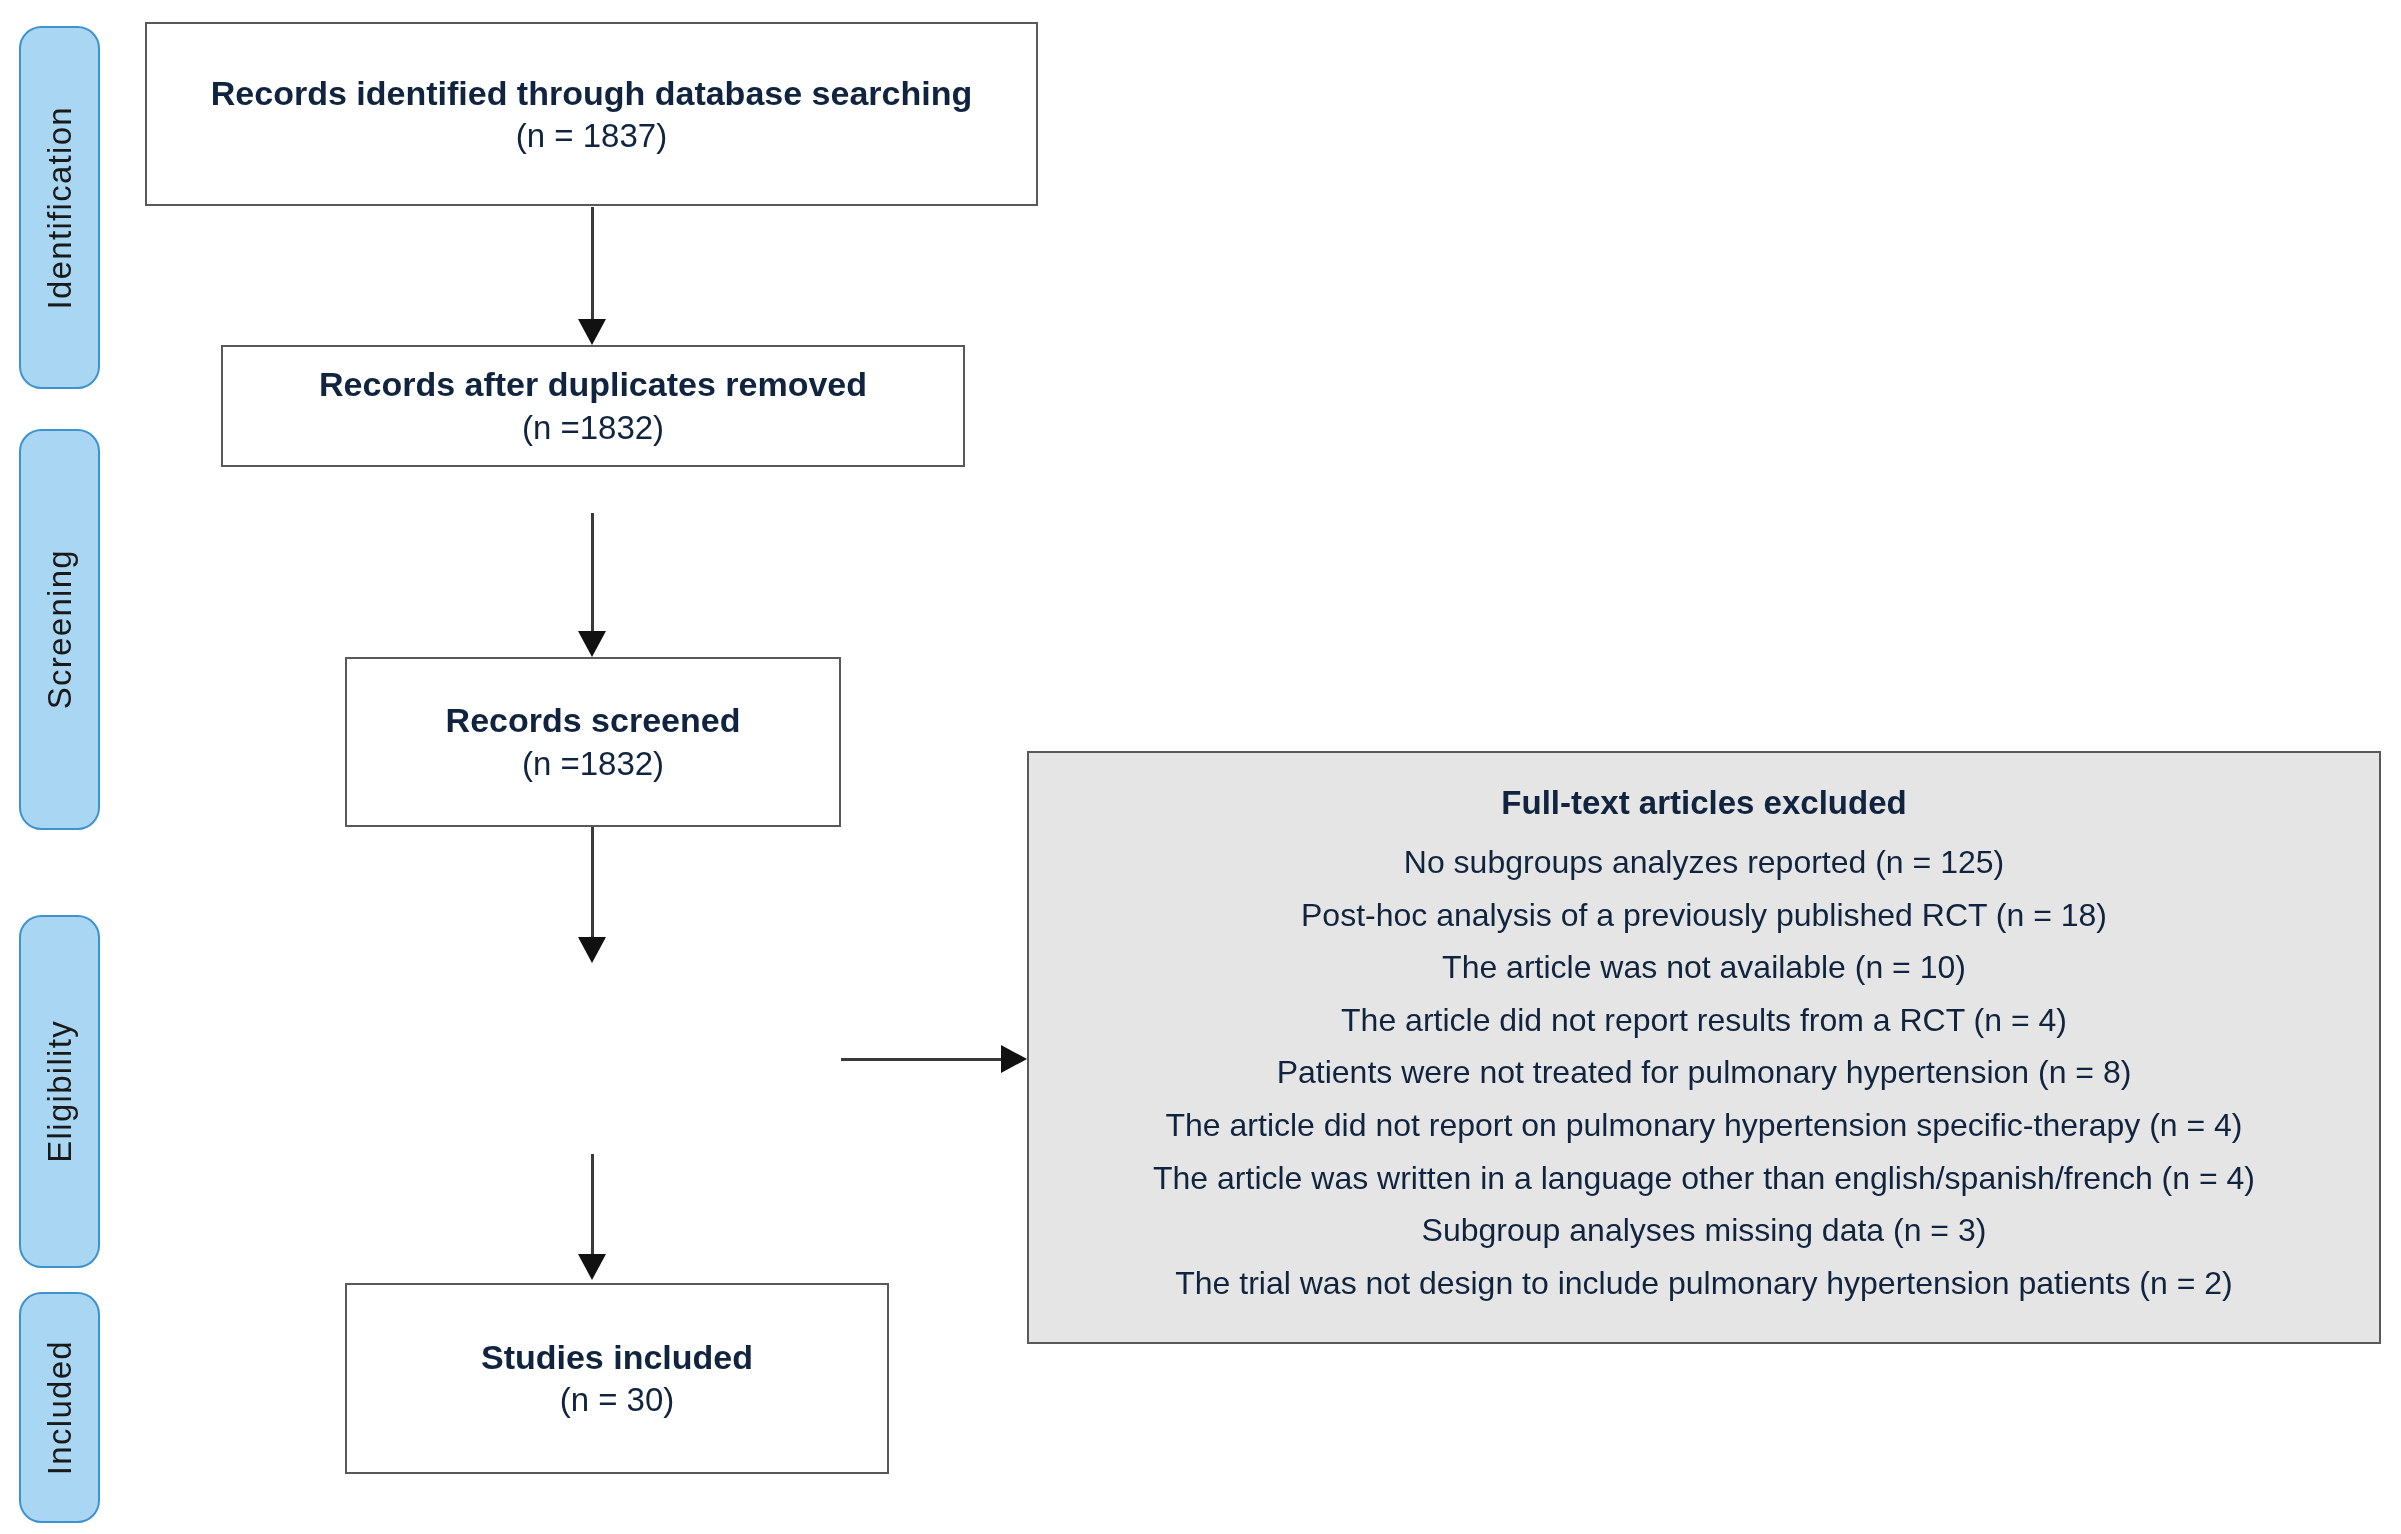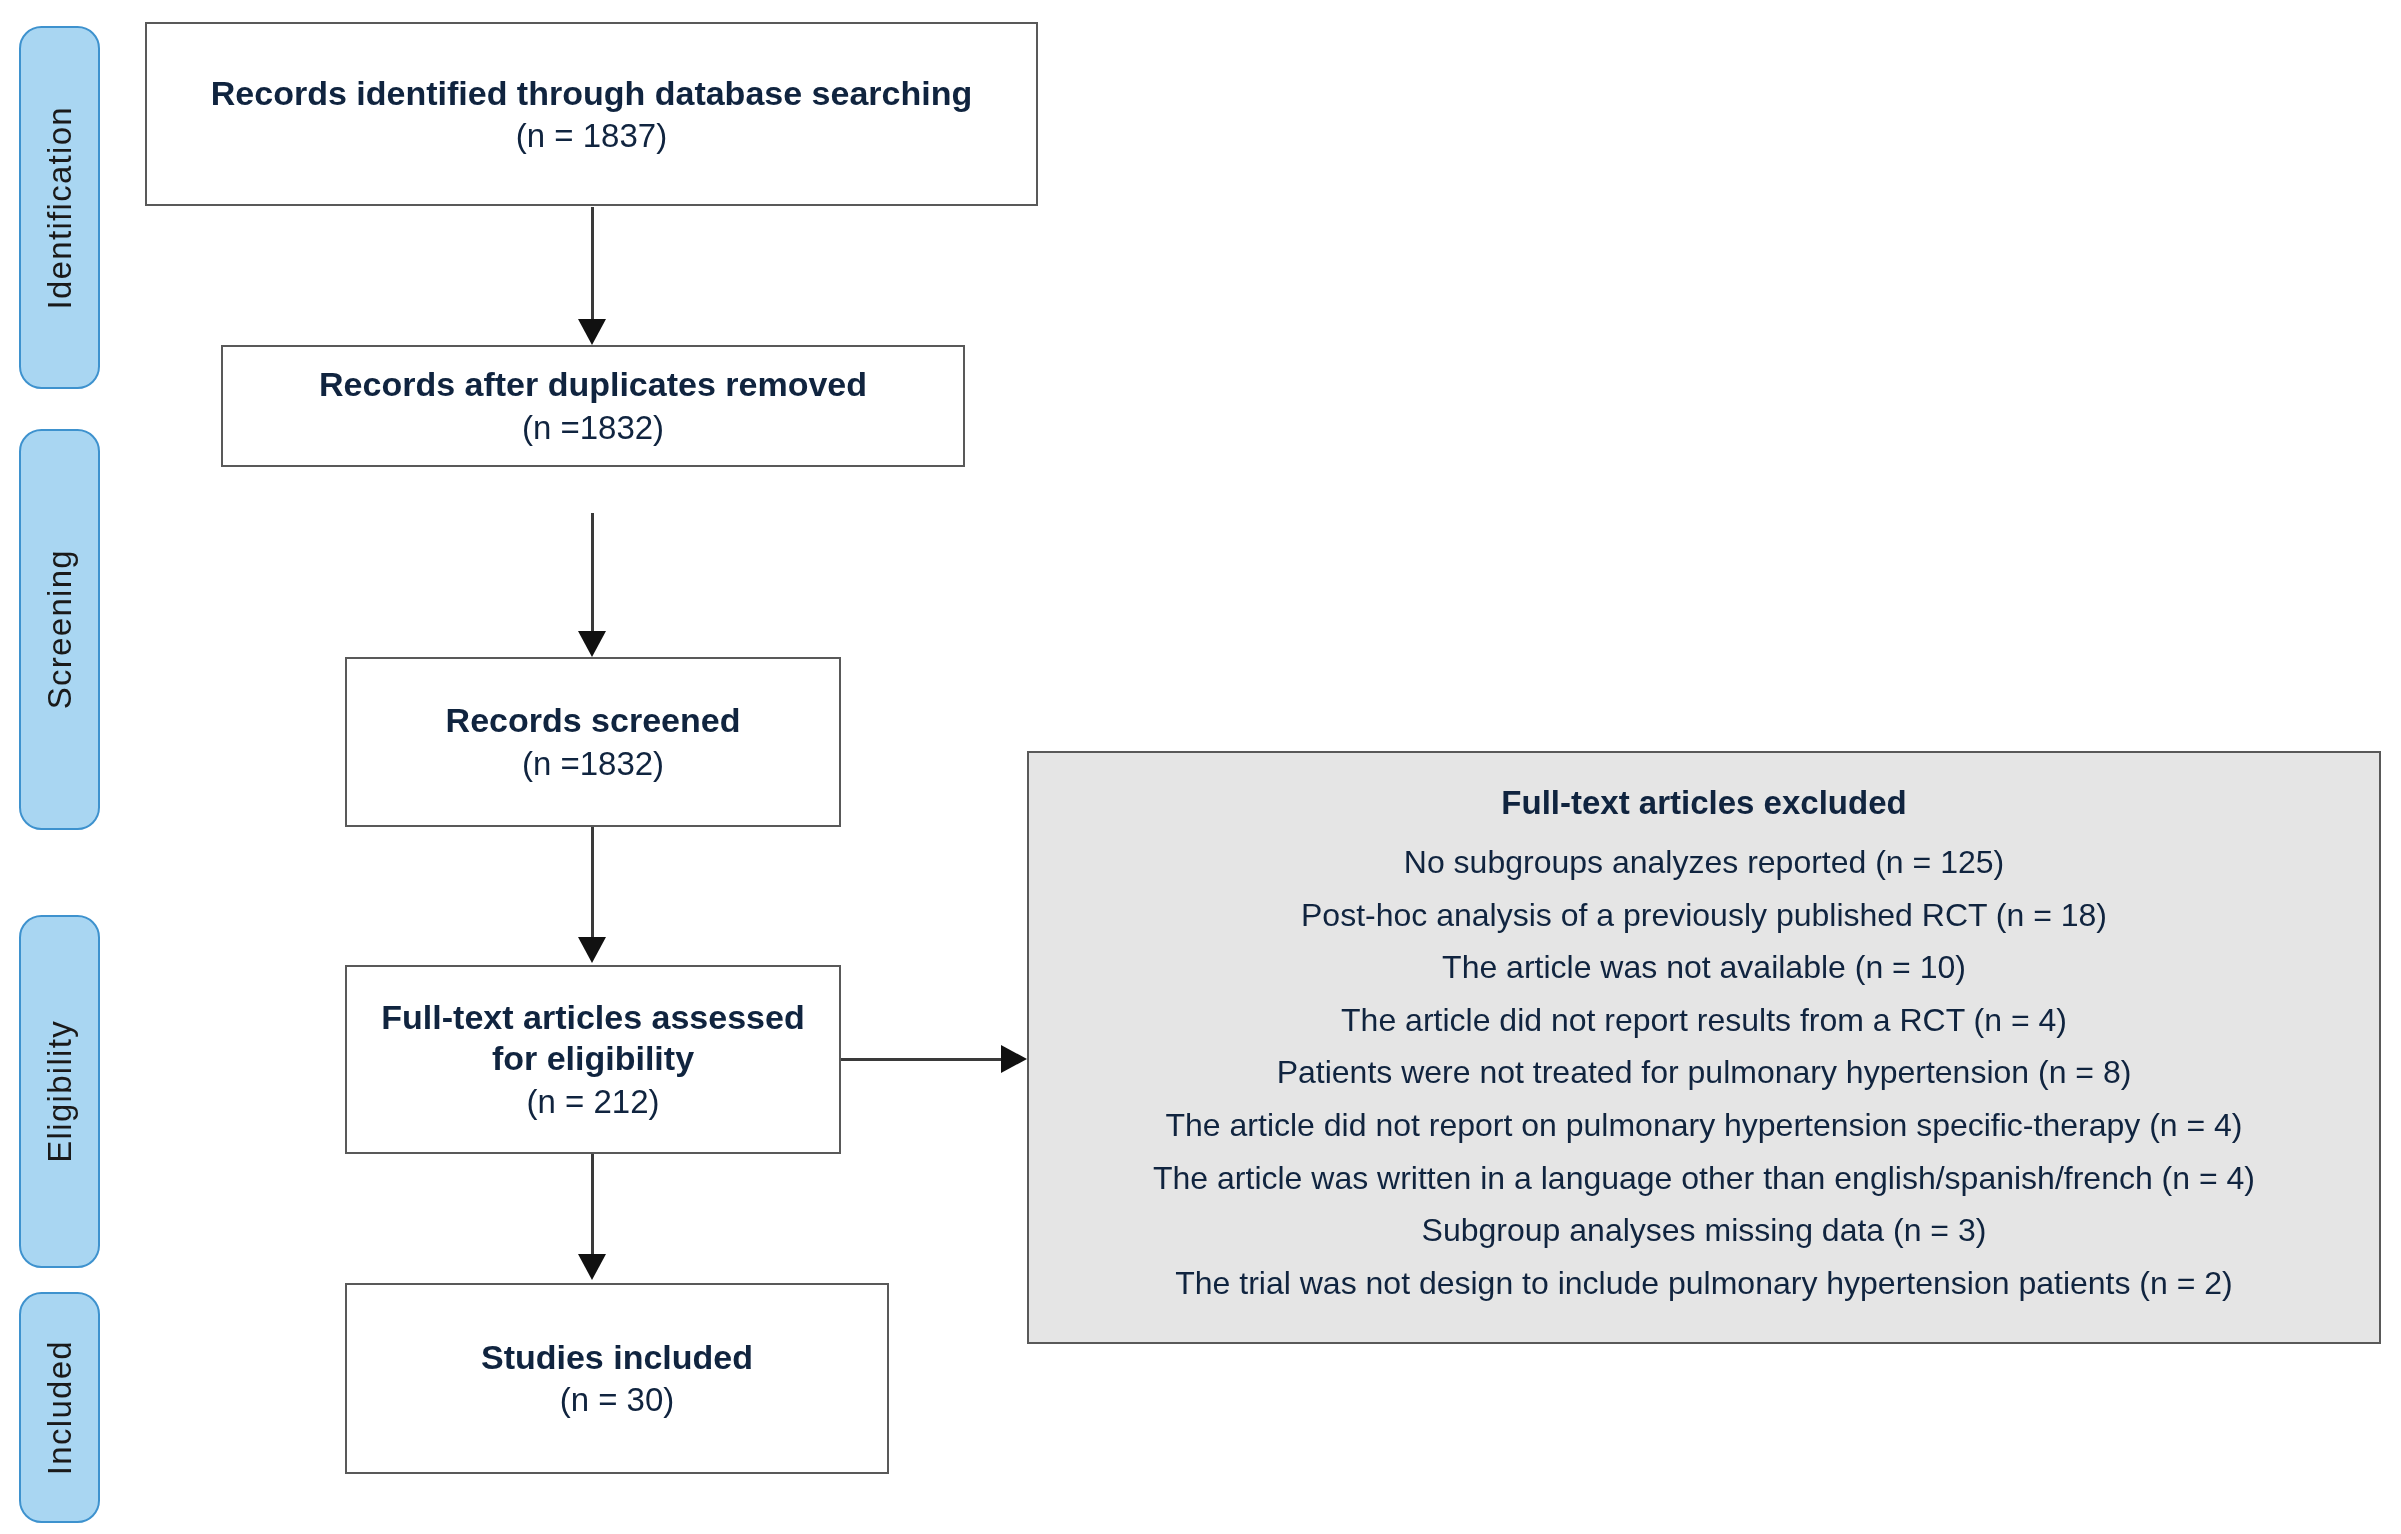--- a/index.html
+++ b/index.html
@@ -160,25 +160,20 @@
   <div class="arrow-down" style="left:578px; top:631px;"></div>
 
   <div class="flow-box" style="left:345px; top:657px; width:496px; height:170px;">
     <div class="flow-title">Records screened</div>
     <div class="flow-count">(n =1832)</div>
   </div>
 
   <div class="conn-line-v" style="left:591px; top:827px; height:110px;"></div>
   <div class="arrow-down" style="left:578px; top:937px;"></div>
 
-  <div class="flow-box" style="left:345px; top:965px; width:496px; height:189px;">
-    <div class="flow-title">Full-text articles assessed
-for eligibility</div>
-    <div class="flow-count">(n = 212)</div>
-  </div>
 
   <div class="conn-line-h" style="left:841px; top:1058px; width:164px;"></div>
   <div class="arrow-right" style="left:1001px; top:1045px;"></div>
 
   <div class="conn-line-v" style="left:591px; top:1154px; height:102px;"></div>
   <div class="arrow-down" style="left:578px; top:1254px;"></div>
 
   <div class="flow-box" style="left:345px; top:1283px; width:544px; height:191px;">
     <div class="flow-title">Studies included</div>
     <div class="flow-count">(n = 30)</div>

